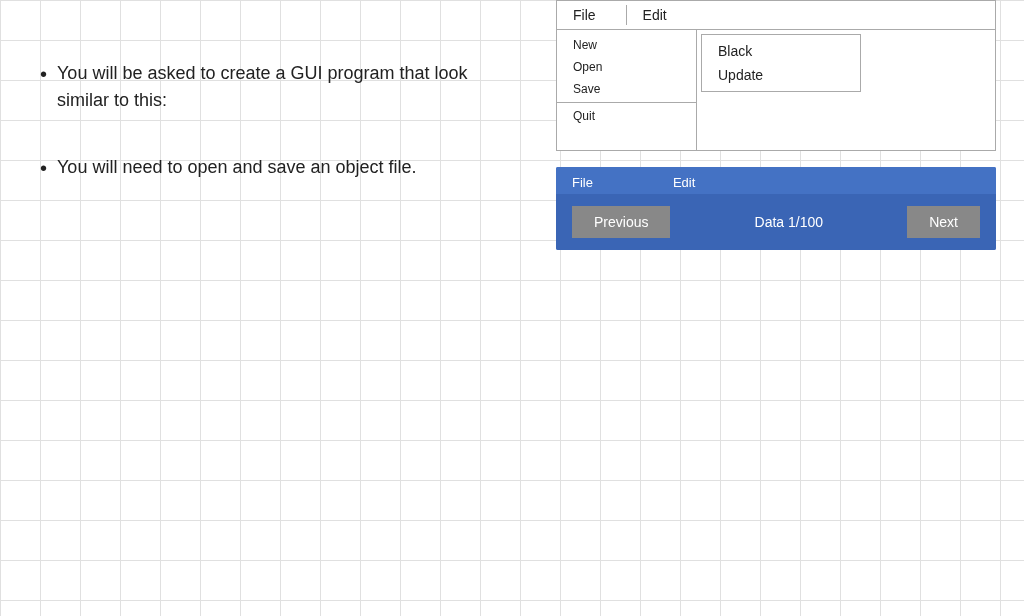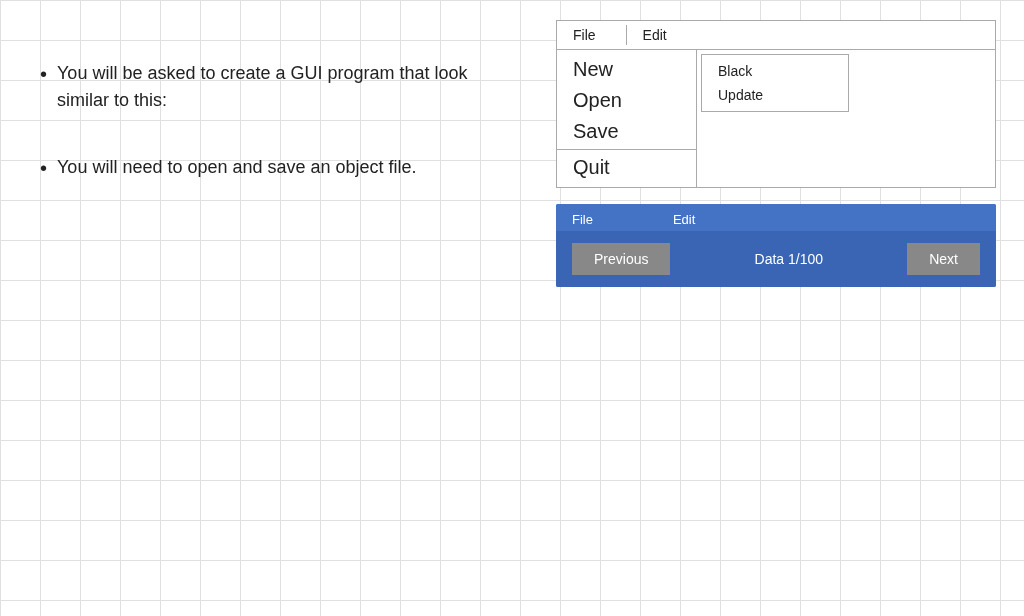--- a/index.html
+++ b/index.html
@@ -59,21 +59,21 @@
       flex-shrink: 0;
     }
 
     .bullet-text {
       flex: 1;
     }
 
     
     .right-panel {
       width: 484px;
-      padding: 20px 16px 16px 16px;
+      padding: 0 16px 16px 16px;
       display: flex;
       flex-direction: column;
       gap: 16px;
     }
 
     
     .menu-wireframe {
       background: #fff;
       border: 1.5px solid #aaa;
       width: 440px;
@@ -102,32 +102,32 @@
     }
 
     .file-dropdown {
       border-right: 1.5px solid #aaa;
       width: 140px;
       padding: 4px 0;
     }
 
     .file-dropdown-item {
       padding: 4px 16px;
-      font-size: 20px;
+      font-size: 12px;
       color: #222;
     }
 
     .file-dropdown-item.separator {
       border-top: 1.5px solid #aaa;
       margin-top: 2px;
       padding-top: 6px;
     }
 
     .edit-dropdown {
-      width: 148px;
+      width: 160px;
       padding: 4px 0;
       border: 1.5px solid #aaa;
       margin: 4px;
       height: fit-content;
     }
 
     .edit-dropdown-item {
       padding: 4px 16px;
       font-size: 14px;
       color: #222;

